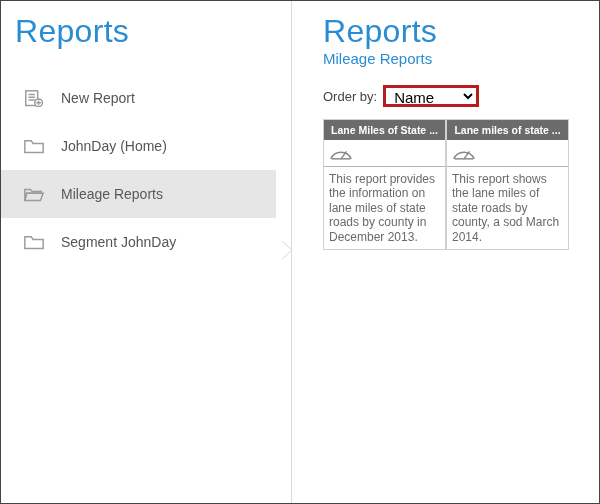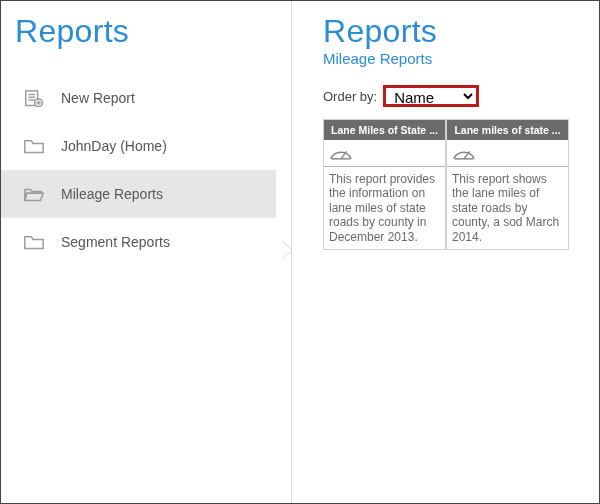--- a/index.html
+++ b/index.html
@@ -193,21 +193,21 @@
         </span>
         <span>Mileage Reports</span>
       </div>
 
       <div class="sidebar-item">
         <span class="icon">
           <svg viewBox="0 0 24 20" fill="none" stroke="currentColor" stroke-width="1.6">
             <path d="M2 4 h7 l2 3 h11 v10 H2 Z"></path>
           </svg>
         </span>
-        <span>Segment Reports</span>
+        <span>Segment JohnDay</span>
       </div>
 
     </div>
   </div>
 
   <div class="divider"></div>
 
   <div class="notch">
     <svg viewBox="0 0 22 22">
       <polyline points="2,2 12,11 2,20" fill="#ffffff" stroke="#d9d9d9" stroke-width="1"></polyline>

